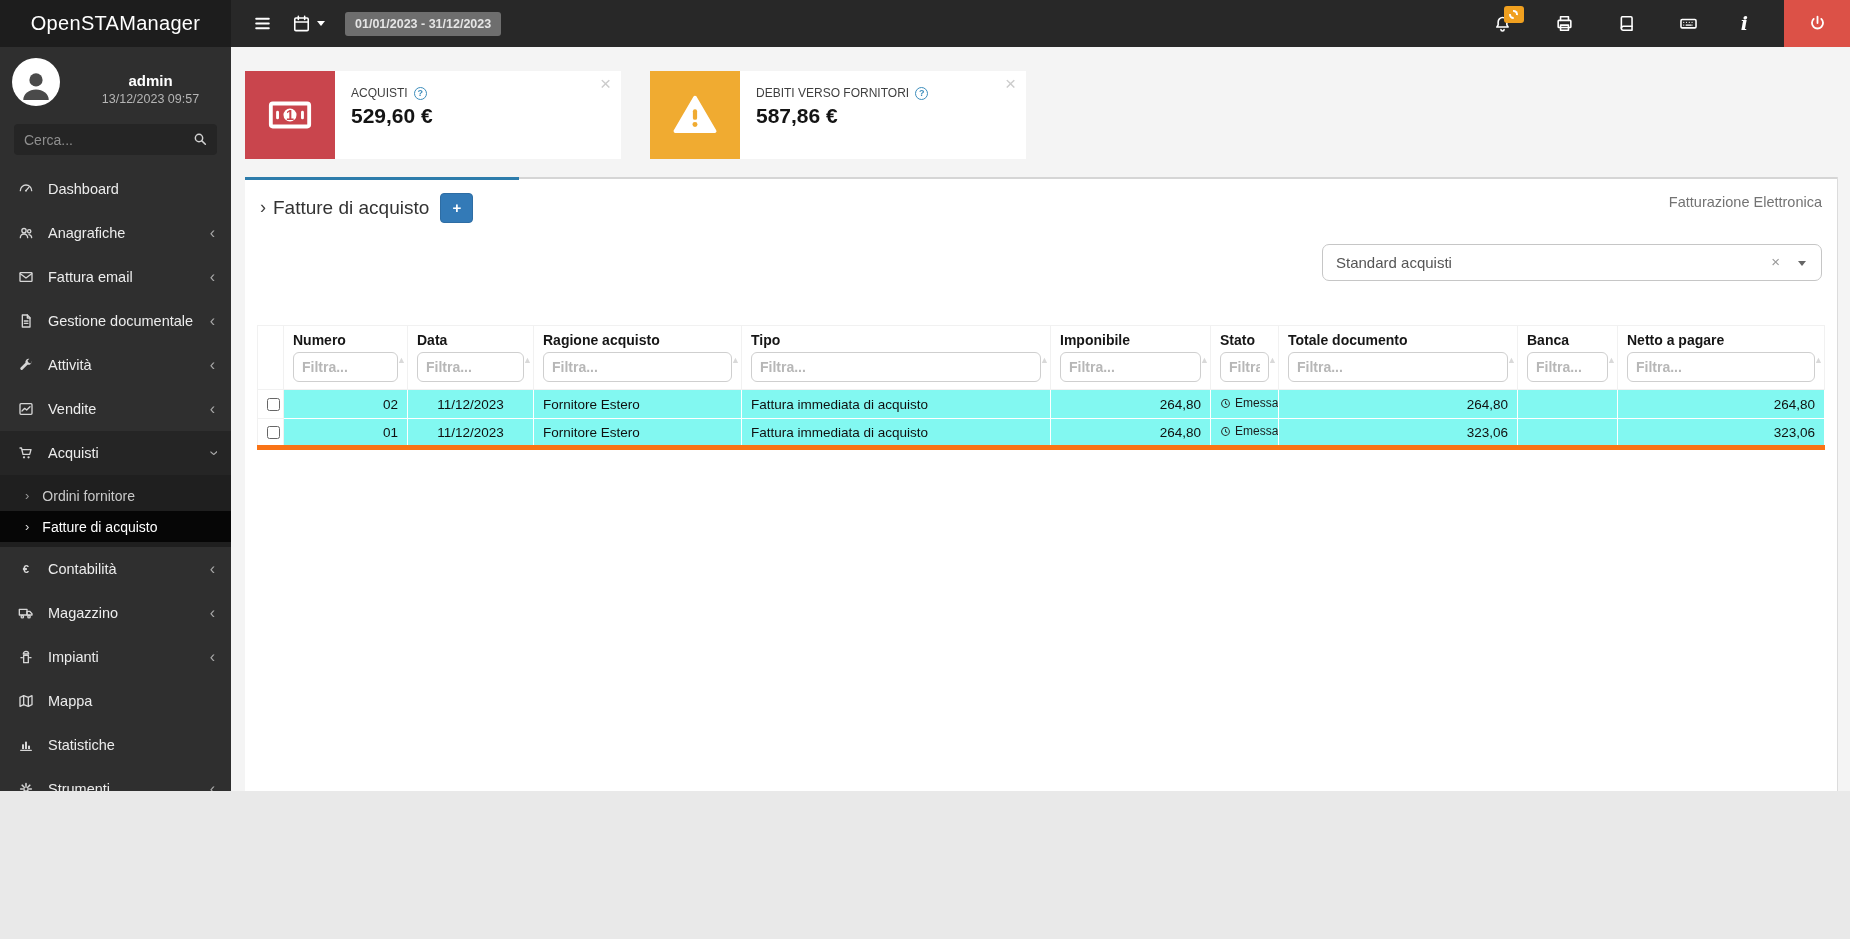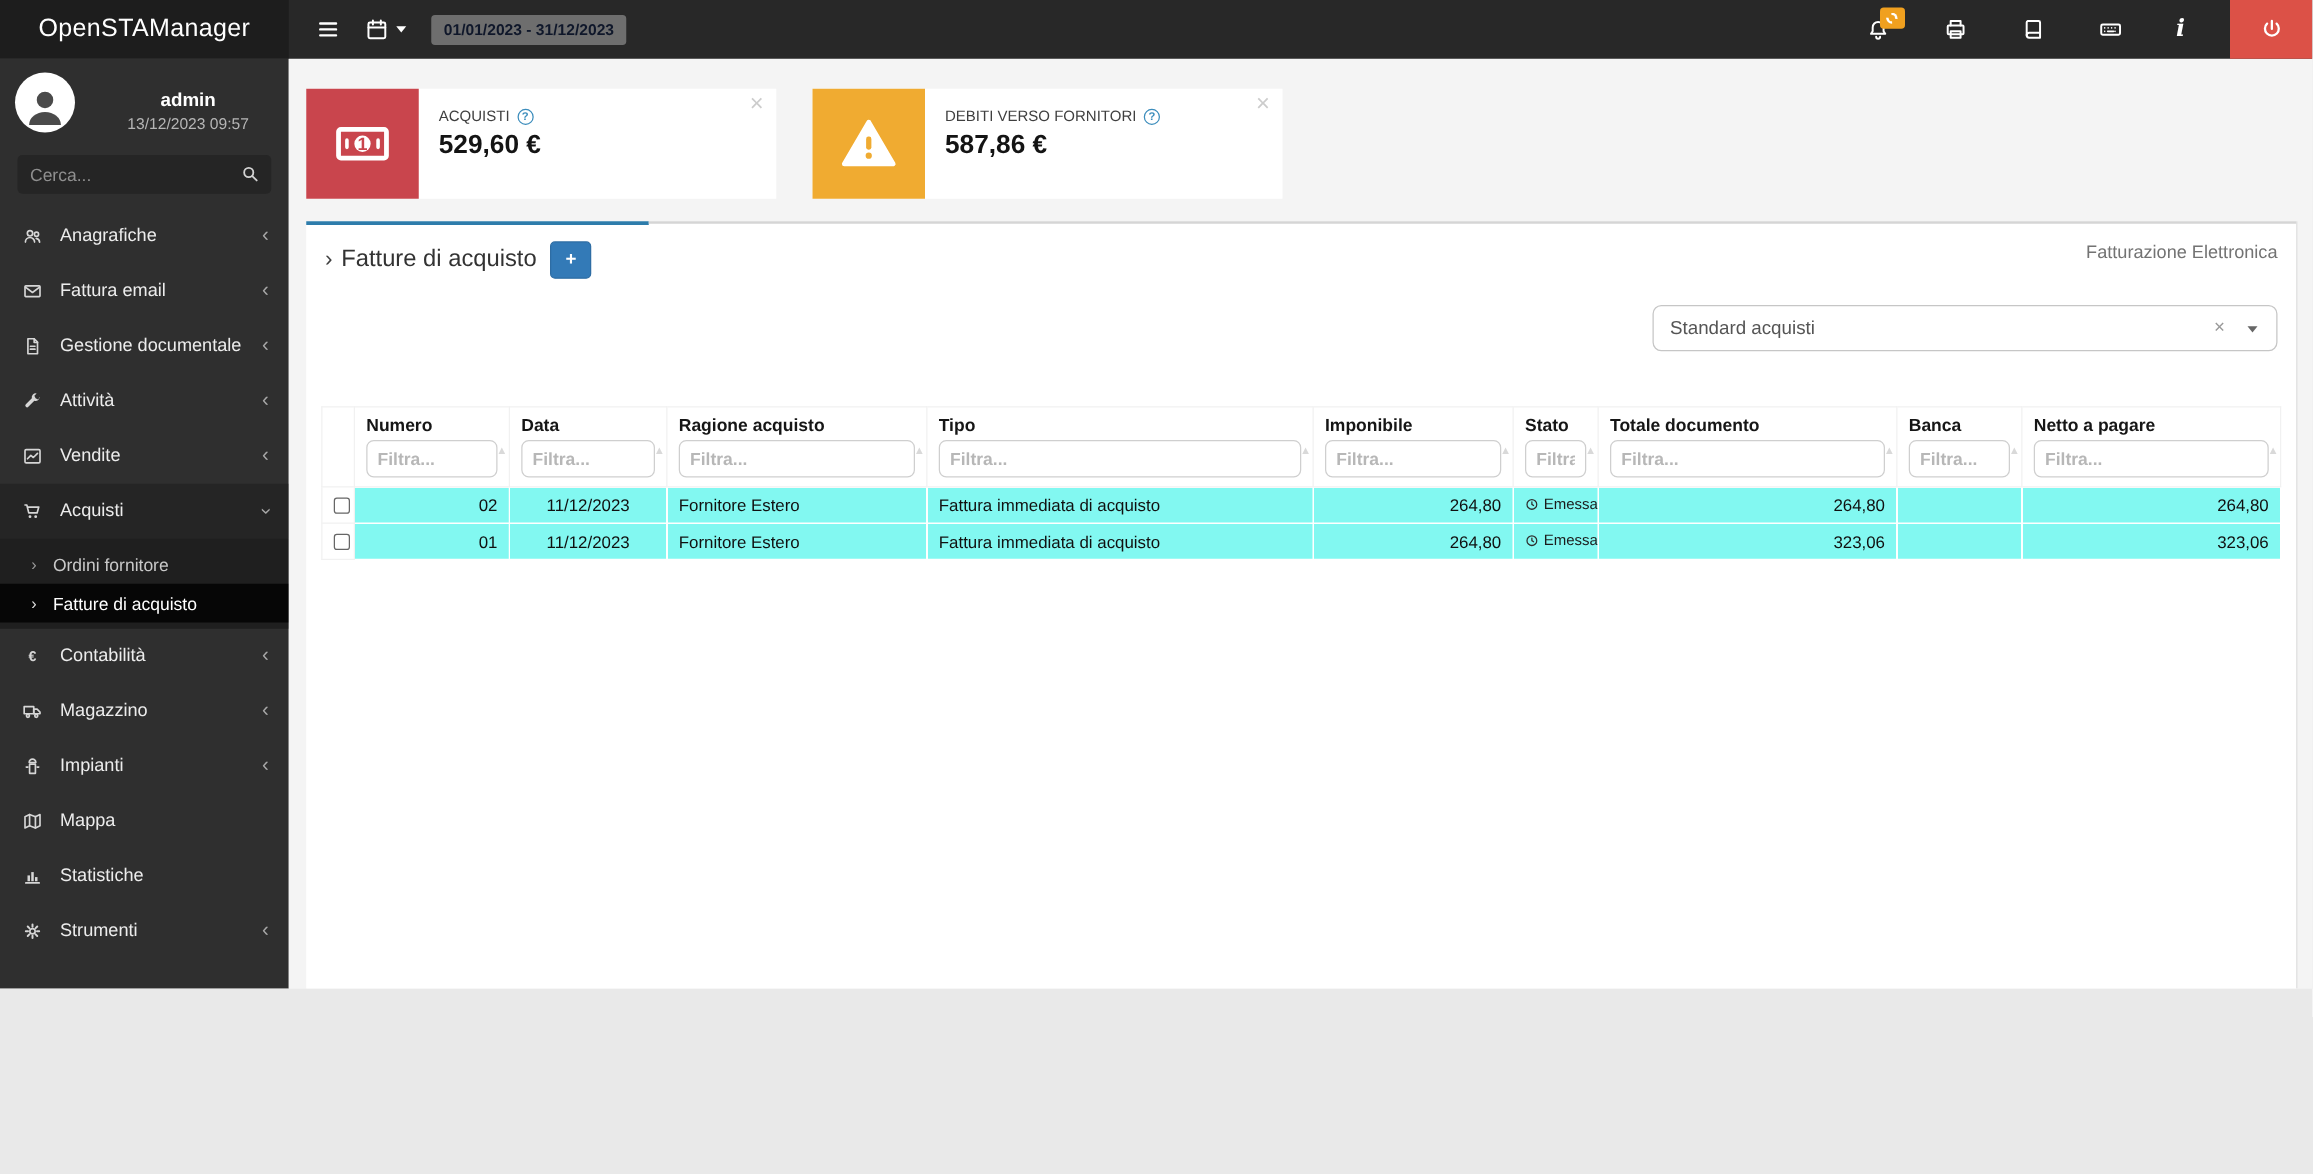--- a/index.html
+++ b/index.html
@@ -8,21 +8,21 @@
   .app{position:relative;width:1850px;height:791px;background:#f4f4f4;overflow:hidden}
 
   
   .topbar{position:absolute;top:0;left:0;right:0;height:47px;background:#282828;display:flex;align-items:center;z-index:5}
   .logo{width:231px;height:47px;background:#1d1d1d;color:#fff;font-size:20px;display:flex;align-items:center;justify-content:center;letter-spacing:.3px;cursor:pointer}
   .tb-left{display:flex;align-items:center;gap:20px;padding-left:22px}
   .tb-icon{color:#fff;display:inline-flex;align-items:center;position:relative;cursor:pointer}
   .tb-icon svg{width:19px;height:19px}
   .cal-wrap{display:inline-flex;align-items:center;gap:6px}
   .caret-down{width:0;height:0;border-left:4px solid transparent;border-right:4px solid transparent;border-top:5px solid #fff}
-  .date-badge{background:#6e6e6e;color:#0f172a;font-weight:bold;font-size:12.5px;padding:5px 10px;border-radius:3px;cursor:pointer;white-space:nowrap}
+  .date-badge{background:#6e6e6e;color:#e5e5e5;font-weight:bold;font-size:12.5px;padding:5px 10px;border-radius:3px;cursor:pointer;white-space:nowrap}
   .tb-right{margin-left:auto;display:flex;align-items:center;gap:43px;padding-right:36px}
   .tb-badge{position:absolute;top:-8px;right:-12px;width:20px;height:17px;background:#f0a01f;border-radius:3px;display:flex;align-items:center;justify-content:center}
   .spin{width:9px;height:9px;border:2px dashed #fff;border-radius:50%}
   .info-glyph{font-family:"DejaVu Serif",serif;font-weight:bold;font-style:italic;font-size:19px;color:#fff;line-height:1}
   .power{width:66px;height:47px;background:#dc5147;display:flex;align-items:center;justify-content:center;color:#fff;cursor:pointer;flex:0 0 auto}
   .power svg{width:19px;height:19px}
 
   
   .sidebar{position:absolute;top:47px;left:0;bottom:0;width:231px;background:#2f2f2f;overflow:hidden}
   .user{display:flex;align-items:flex-end;gap:22px;padding:11px 12px 8px 12px}
@@ -69,21 +69,21 @@
   .add-btn{margin-left:11px;width:33px;height:30px;background:#337ab7;border:1px solid #2e6da4;border-radius:4px;color:#fff;font-size:15px;font-weight:bold;cursor:pointer;font-family:inherit}
   .tabs-rest{flex:1;border-top:2px solid #d5d5d5;position:relative}
   .fe-link{position:absolute;right:15px;top:15px;color:#737373;font-size:14.5px;text-decoration:none;cursor:pointer;white-space:nowrap}
 
   .select-row{display:flex;justify-content:flex-end;padding:9px 15px 0 0}
   .select2{width:500px;height:37px;border:1px solid #c6c6c6;border-radius:7px;position:relative;background:#fff;cursor:pointer}
   .s2-value{display:block;line-height:35px;padding-left:13px;font-size:15px;color:#555}
   .s2-clear{position:absolute;right:41px;top:8px;color:#999;font-size:15px;cursor:pointer}
   .s2-caret{position:absolute;right:15px;top:16px;width:0;height:0;border-left:4.5px solid transparent;border-right:4.5px solid transparent;border-top:5.5px solid #666}
 
-  table{margin:44px 14px 12px 12px;border-collapse:collapse;table-layout:fixed;width:1567px;border-bottom:1px solid #f97316}
+  table{margin:44px 14px 12px 12px;border-collapse:collapse;table-layout:fixed;width:1567px;border-bottom:5px solid #f97316}
   th{border:1px solid #f1f1f1;vertical-align:top;padding:6px 9px 7px;text-align:left;position:relative;font-weight:normal}
   .th-label{font-size:14px;font-weight:bold;color:#161616;margin-bottom:4px;white-space:nowrap;overflow:hidden;min-height:16px}
   .th-filter input{width:100%;height:30px;border:1px solid #cfcfcf;border-radius:6px;font-size:14px;font-weight:bold;color:#444;padding:0 8px;outline:none;font-family:inherit}
   .th-filter input::placeholder{color:#b7b7b7}
   .sort{position:absolute;right:1px;bottom:24px;font-size:9px;color:#d9d9d9;cursor:pointer}
   td{height:29px;padding:0 9px;font-size:13.5px;color:#101010;background:#82f8f1;border:1px solid #fff;white-space:nowrap;overflow:hidden}
   td.cell-check{background:#fff;text-align:center;border:1px solid #f1f1f1}
   .ta-right{text-align:right}
   .ta-center{text-align:center}
   input[type=checkbox]{appearance:none;-webkit-appearance:none;width:13px;height:13px;border:1.5px solid #666;border-radius:2.5px;background:#fff;cursor:pointer;vertical-align:middle}
@@ -168,20 +168,30 @@
     <div class="search">
       <input type="text" placeholder="Cerca..." style="">
       <span class="sicon">
           <svg viewBox="0 0 24 24" fill="none" stroke="currentColor" stroke-width="2.2" stroke-linecap="round">
             <circle cx="10.5" cy="10.5" r="5.5"></circle>
             <path d="M14.8 14.8 20 20"></path>
           </svg>
         </span>
     </div>
     <nav id="menu">
+        <div class="m-item">
+          <span class="mi">
+            <svg viewBox="0 0 24 24" fill="none" stroke="currentColor" stroke-width="2" stroke-linecap="round" stroke-linejoin="round">
+              <path d="M3.5 14.5a8.5 8.5 0 1 1 17 0"></path>
+              <path d="M12 14.5 16.2 9.6"></path>
+              <circle cx="12" cy="14.5" r="1.4" fill="currentColor" stroke="none"></circle>
+            </svg>
+          </span>
+          <span class="m-label">Dashboard</span>
+        </div>
         <div class="m-item">
           <span class="mi">
             <svg viewBox="0 0 24 24" fill="none" stroke="currentColor" stroke-width="2" stroke-linecap="round" stroke-linejoin="round">
               <circle cx="9" cy="8.5" r="3.2"></circle>
               <path d="M3.5 19a5.5 5.5 0 0 1 11 0"></path>
               <circle cx="16.8" cy="9.5" r="2.5"></circle>
               <path d="M16.5 14.5a5 5 0 0 1 4 4.5"></path>
             </svg>
           </span>
           <span class="m-label">Anagrafiche</span>

